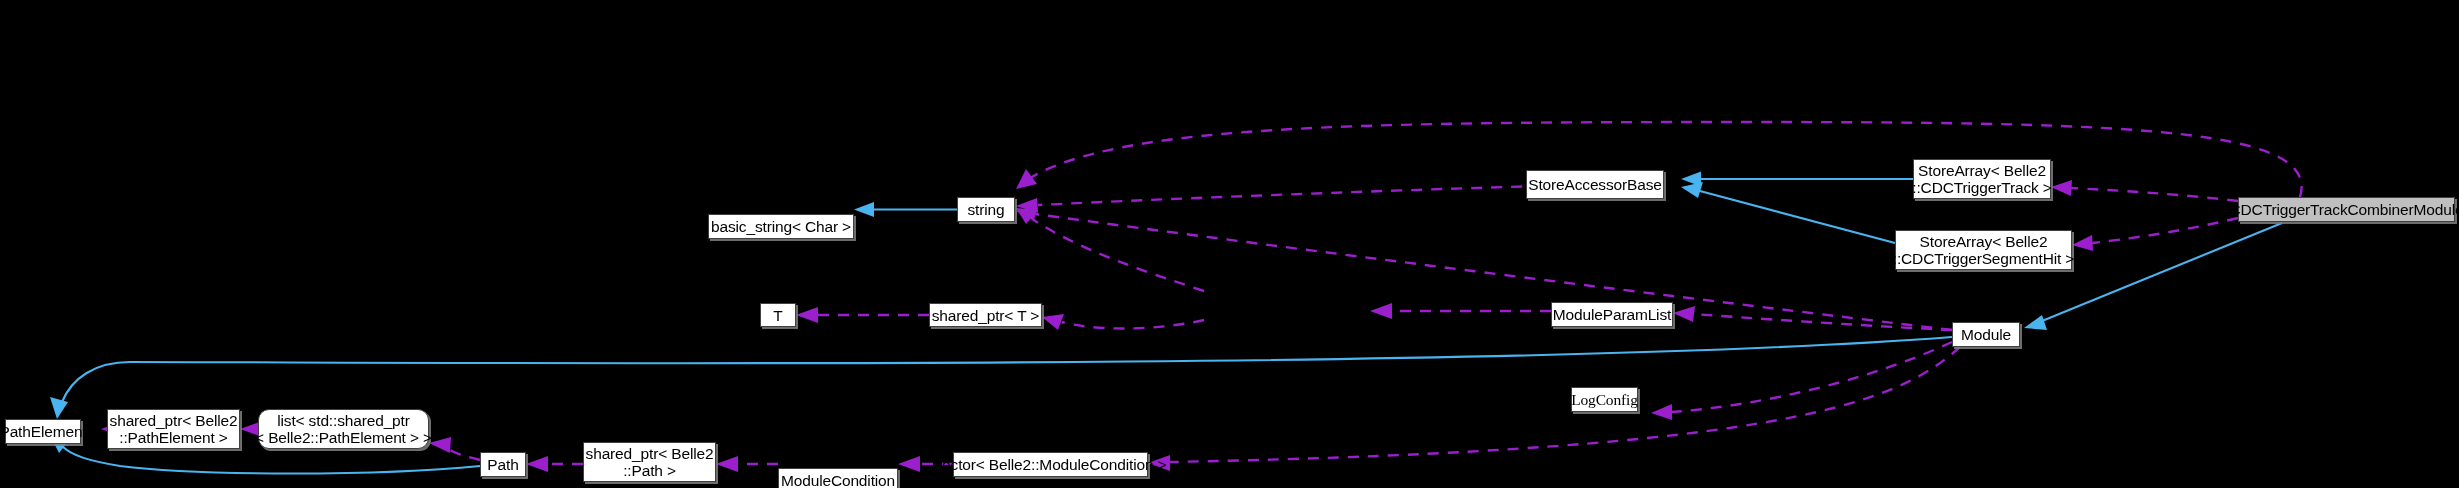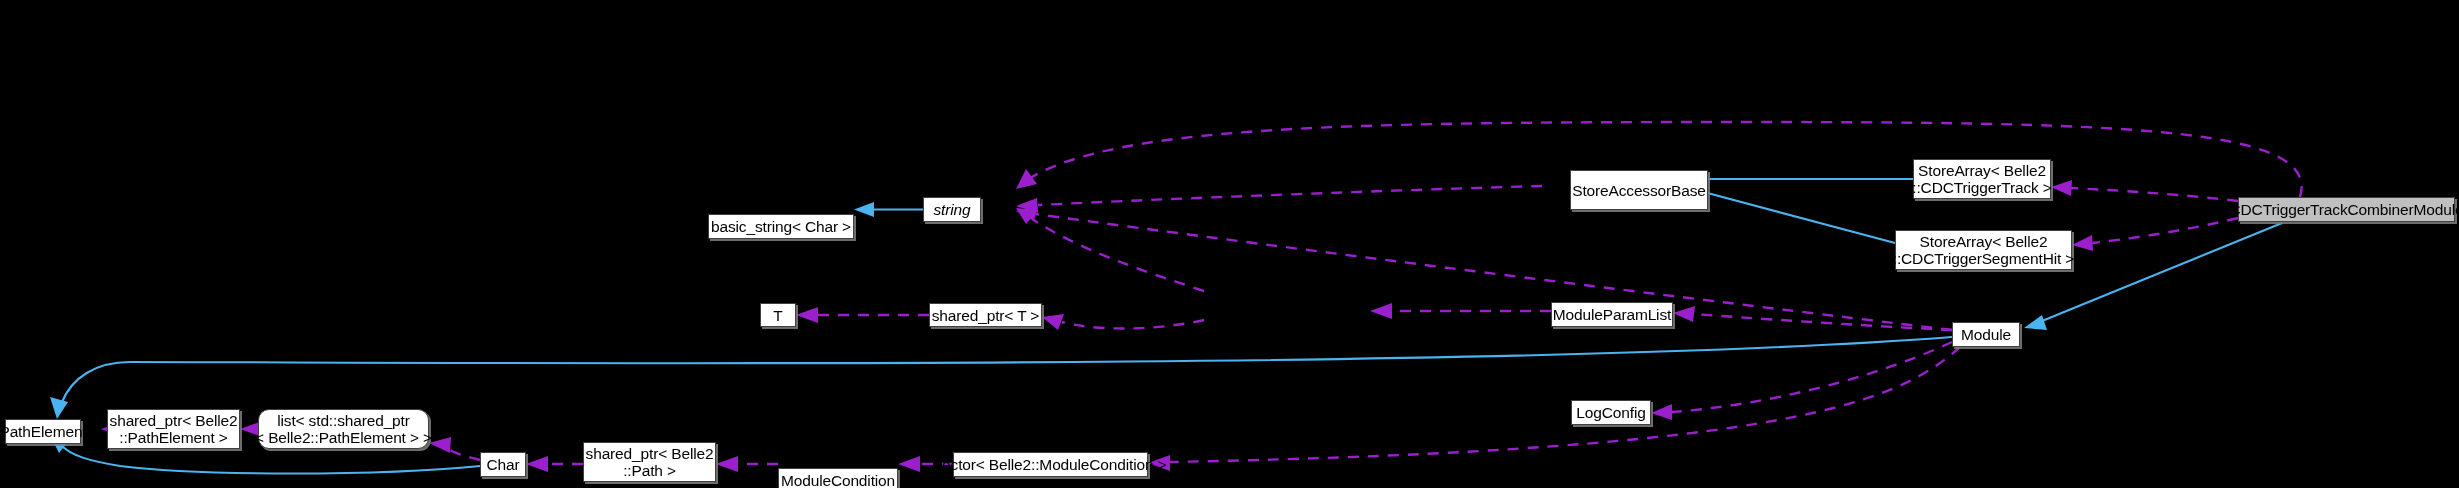--- a/index.html
+++ b/index.html
@@ -188,25 +188,25 @@
       <path class="edge-use" d="M 1960 347 C 1900 400, 1800 450, 1170 462"></path>
       <polygon class="arrow-use" points="1148,463 1170,455 1170,471"></polygon>
     </g>
 
   </svg>
 
   <div class="node" style="left:708px; top:214px; width:146px; height:25px;">
     <span class="node-label">basic_string&lt; Char &gt;</span>
   </div>
 
-  <div class="node" style="left:923px; top:197px; width:58px; height:25px;font-style:italic;">
+  <div class="node" style="left:957px; top:197px; width:58px; height:25px;">
     <span class="node-label">string</span>
   </div>
 
-  <div class="node" style="left:1570px; top:170px; width:138px; height:40px;">
+  <div class="node" style="left:1526px; top:170px; width:138px; height:29px;">
     <span class="node-label">StoreAccessorBase</span>
   </div>
 
   <div class="node" style="left:1913px; top:159px; width:138px; height:40px;">
     <span class="node-label">StoreArray&lt; Belle2
 ::CDCTriggerTrack &gt;</span>
   </div>
 
   <div class="node" style="left:1895px; top:230px; width:177px; height:40px;">
     <span class="node-label">StoreArray&lt; Belle2
@@ -227,40 +227,40 @@
 
 
   <div class="node" style="left:1551px; top:302px; width:122px; height:25px;">
     <span class="node-label">ModuleParamList</span>
   </div>
 
   <div class="node" style="left:1952px; top:322px; width:68px; height:25px;">
     <span class="node-label">Module</span>
   </div>
 
-  <div class="node" style="left:1571px; top:400px; width:80px; height:25px;">
+  <div class="node" style="left:1571px; top:387px; width:67px; height:25px;font-family:Liberation Serif, serif;">
     <span class="node-label">LogConfig</span>
   </div>
 
   <div class="node" style="left:5px; top:419px; width:76px; height:25px;">
     <span class="node-label">PathElement</span>
   </div>
 
   <div class="node" style="left:107px; top:409px; width:133px; height:40px;">
     <span class="node-label">shared_ptr&lt; Belle2
 ::PathElement &gt;</span>
   </div>
 
   <div class="node" style="left:258px; top:409px; width:171px; height:40px;border-radius:11px;">
     <span class="node-label">list&lt; std::shared_ptr
 &lt; Belle2::PathElement &gt; &gt;</span>
   </div>
 
   <div class="node" style="left:480px; top:452px; width:46px; height:25px;">
-    <span class="node-label">Char</span>
+    <span class="node-label">Path</span>
   </div>
 
   <div class="node" style="left:583px; top:442px; width:133px; height:40px;">
     <span class="node-label">shared_ptr&lt; Belle2
 ::Path &gt;</span>
   </div>
 
   <div class="node" style="left:778px; top:468px; width:120px; height:25px;">
     <span class="node-label">ModuleCondition</span>
   </div>

